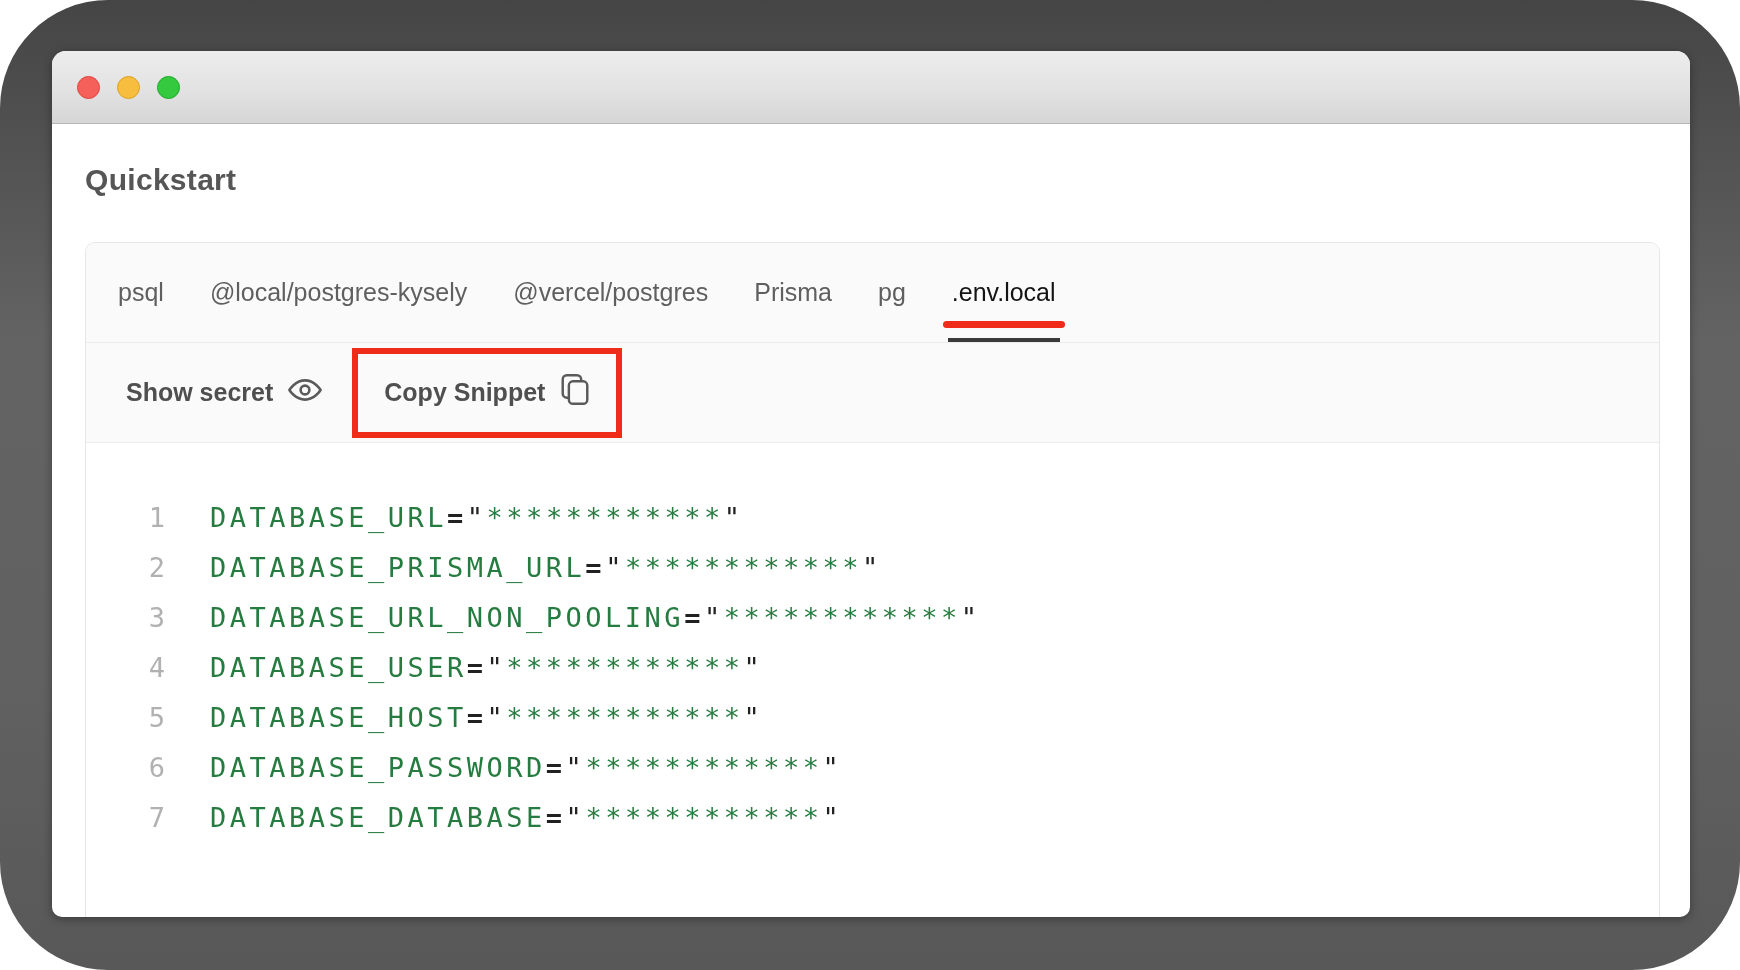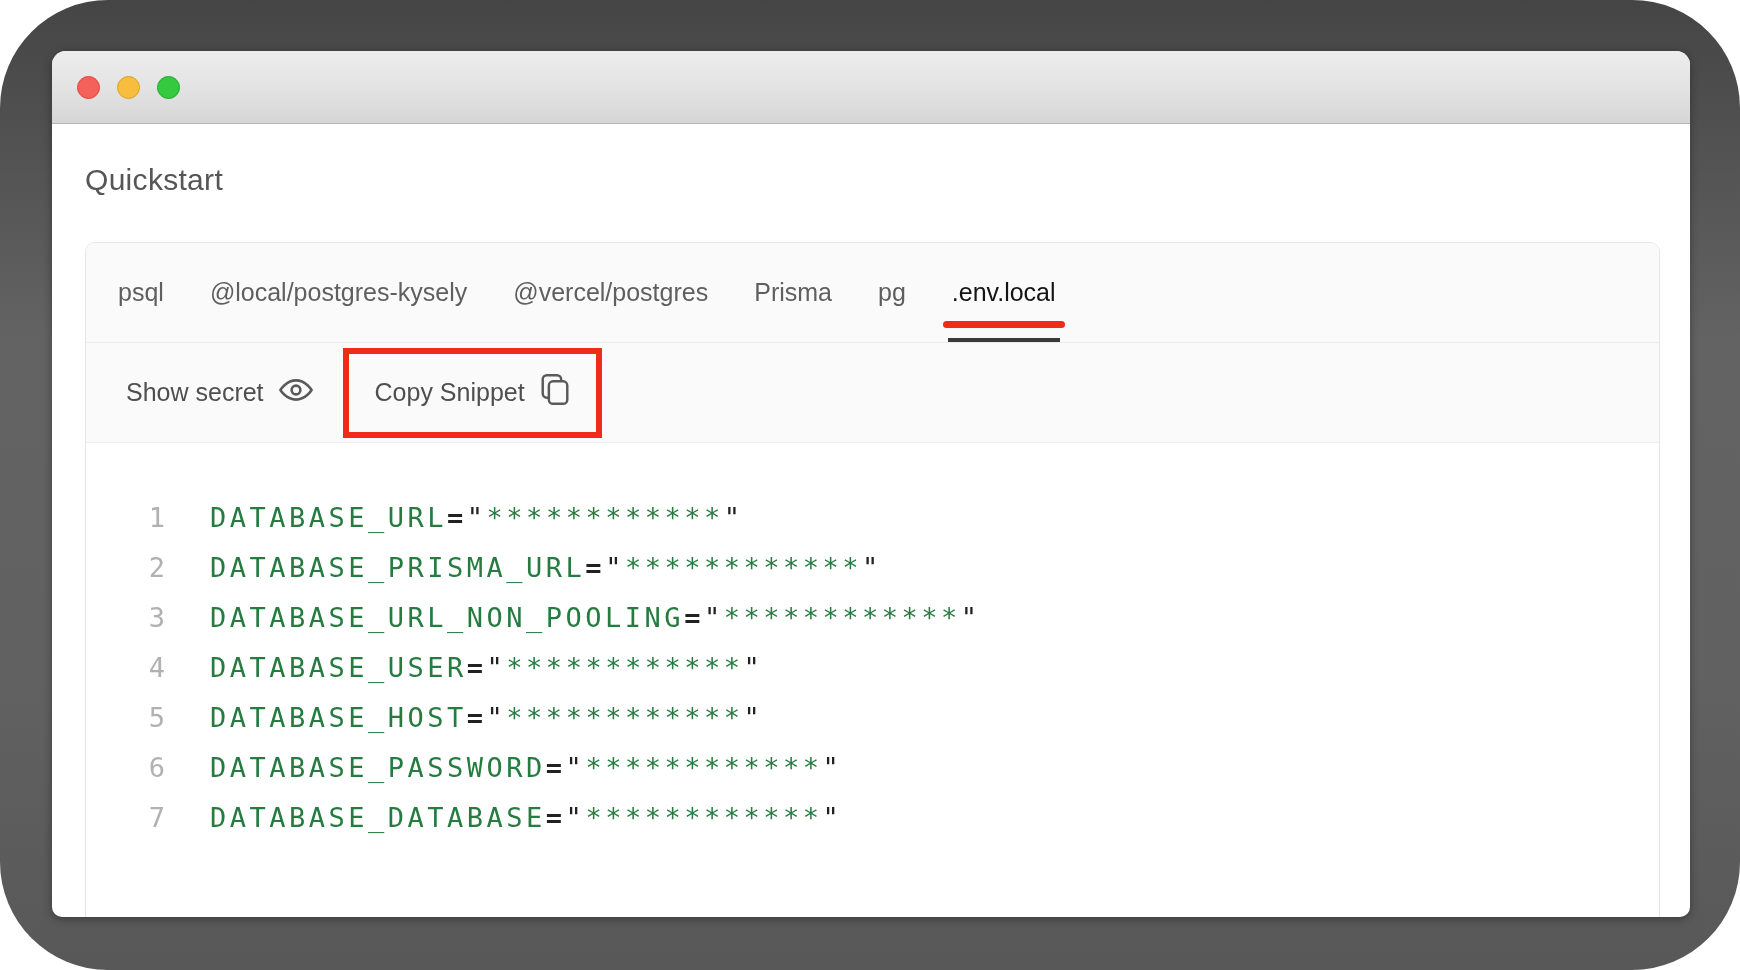--- a/index.html
+++ b/index.html
@@ -18,36 +18,36 @@
          background:linear-gradient(180deg,#454545 0%,#636363 35%,#616161 70%,#585858 100%);}
   .window{position:absolute;left:52px;top:51px;width:1638px;height:866px;
           background:#ffffff;border-radius:14px 14px 10px 10px;overflow:hidden;
           box-shadow:0 2px 10px rgba(0,0,0,.35);}
   .titlebar{height:73px;background:linear-gradient(180deg,#ededed 0%,#e2e2e2 55%,#d6d6d6 100%);
             border-bottom:1px solid #b6b6b6;display:flex;align-items:center;padding-left:25px;}
   .dot{width:23px;height:23px;border-radius:50%;margin-right:17px;display:inline-block;cursor:default;}
   .dot.red{background:#f5605a;border:1px solid #e0443e;}
   .dot.yellow{background:#f6bd3e;border:1px solid #dea123;}
   .dot.green{background:#35c93f;border:1px solid #1aab29;}
-  .page-title{font-size:30px;font-weight:400;color:#565656;margin:39px 0 0 33px;letter-spacing:.3px;}
+  .page-title{font-size:30px;font-weight:700;color:#565656;margin:39px 0 0 33px;letter-spacing:.3px;}
   .panel{margin:45px 30px 0 33px;width:1575px;height:836px;border:1px solid #e6e6e6;
          border-radius:10px;overflow:hidden;background:#fff;}
   .tabs{height:100px;background:var(--row-bg);border-bottom:1px solid #ececec;
         display:flex;align-items:center;gap:46px;padding:0 32px;}
   .tab{position:relative;height:100%;display:flex;align-items:center;
        font-size:25px;color:var(--tab-gray);cursor:pointer;white-space:nowrap;}
   .tab.active{color:var(--tab-active);}
   .tab.active::after{content:"";position:absolute;left:-4px;right:-4px;bottom:0;height:4px;
        background:#3a3a3a;}
   .red-underline{position:absolute;left:-9px;right:-9px;bottom:14px;height:7px;
        background:var(--annotation-red);border-radius:4px;}
   .toolbar{height:100px;background:var(--row-bg);border-bottom:1px solid #ececec;
         display:flex;align-items:center;padding:0 40px;}
   .tool-btn{display:flex;align-items:center;gap:15px;background:none;border:none;
-        font-family:"Liberation Sans",sans-serif;font-size:25px;color:#4f4f4f;cursor:pointer;}
+        font-family:"Liberation Sans",sans-serif;font-size:25px;color:#4f4f4f;cursor:pointer;font-weight:bold;}
   .tool-icon{stroke:#5a5a5a;fill:none;stroke-width:1.8;stroke-linecap:round;stroke-linejoin:round;}
   .annotation-box{margin-left:30px;height:90px;border:6px solid var(--annotation-red);
         border-radius:0;display:flex;align-items:center;padding:0 26px;}
   .code{background:#fff;padding:49px 0 0 0;
         font-family:"DejaVu Sans Mono","Liberation Mono",monospace;font-size:27px;}
   .code-line{display:flex;height:50px;align-items:center;}
   .ln{width:79px;text-align:right;color:var(--ln-gray);flex:none;}
   .src{margin-left:45px;letter-spacing:3.5px;white-space:pre;}
   .k{color:var(--code-green);text-align:right;}
   .o{color:var(--code-dark);font-weight:bold;}

